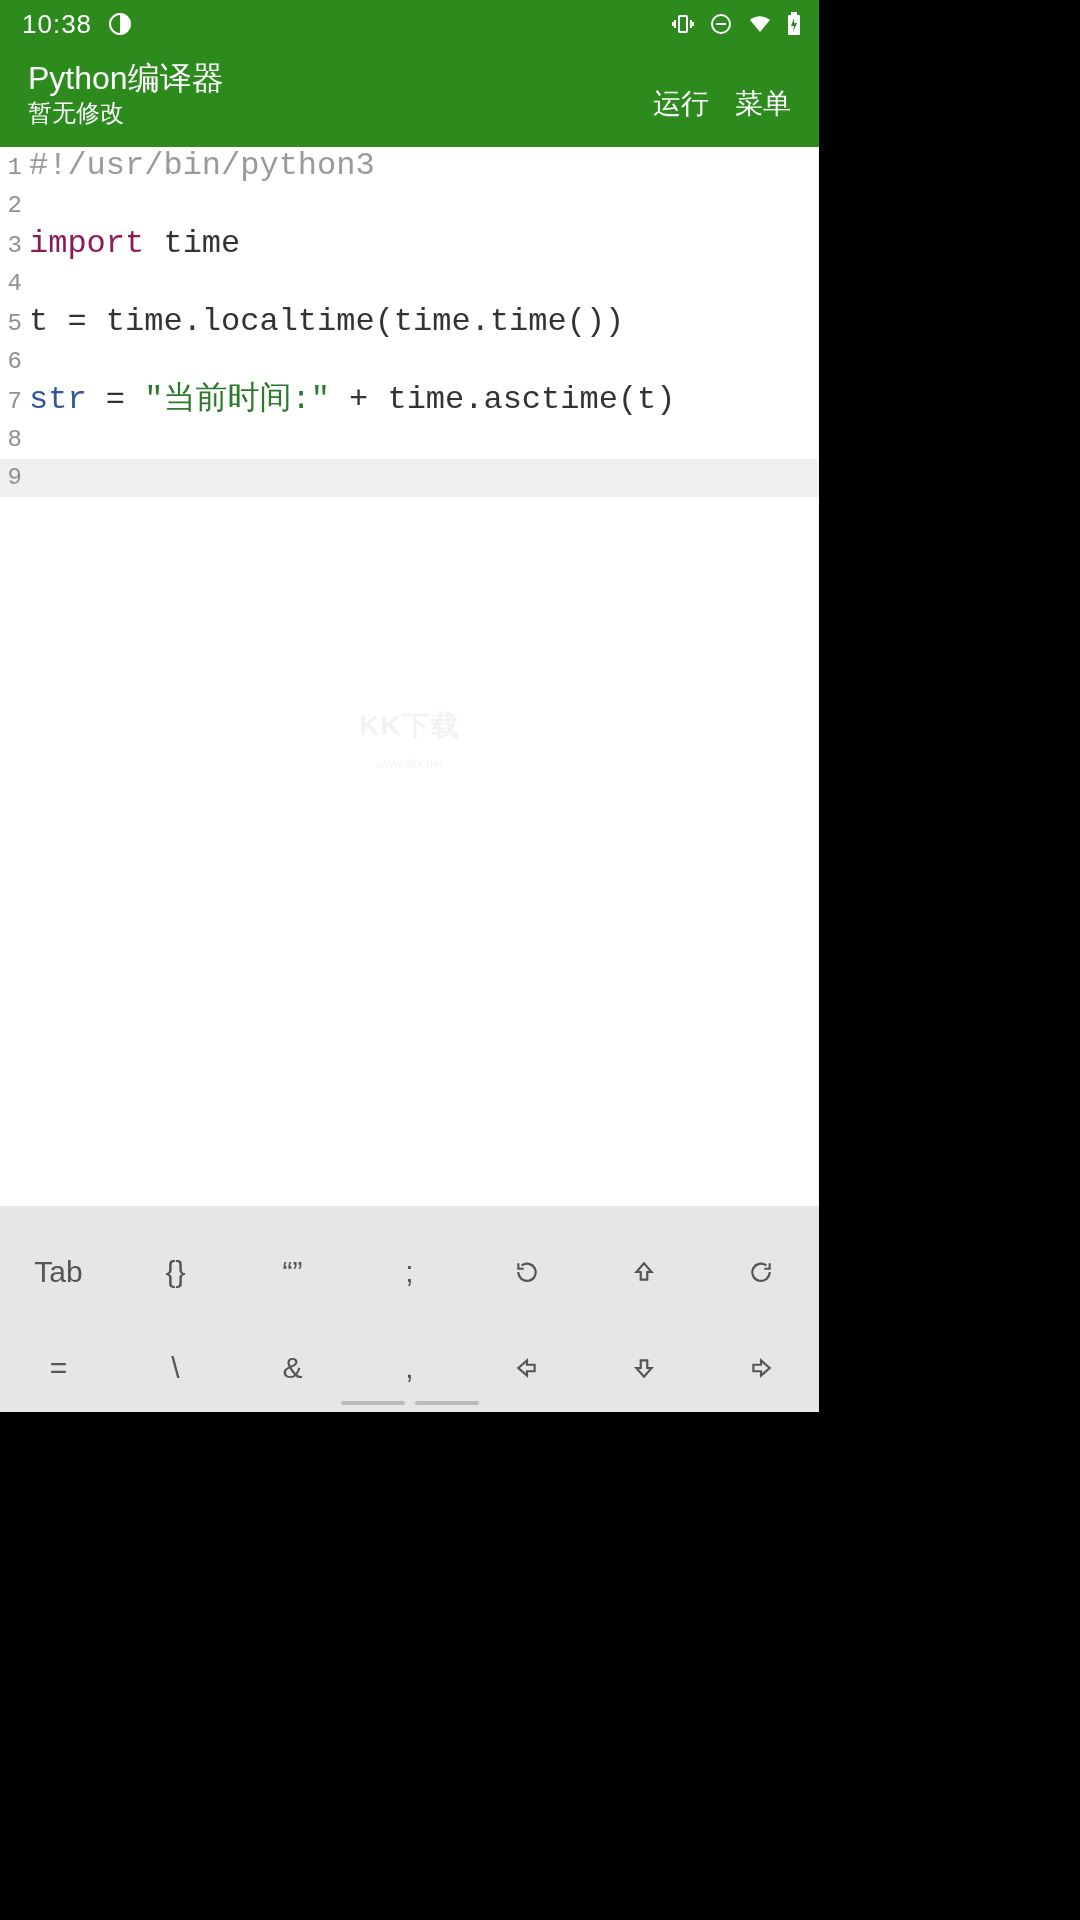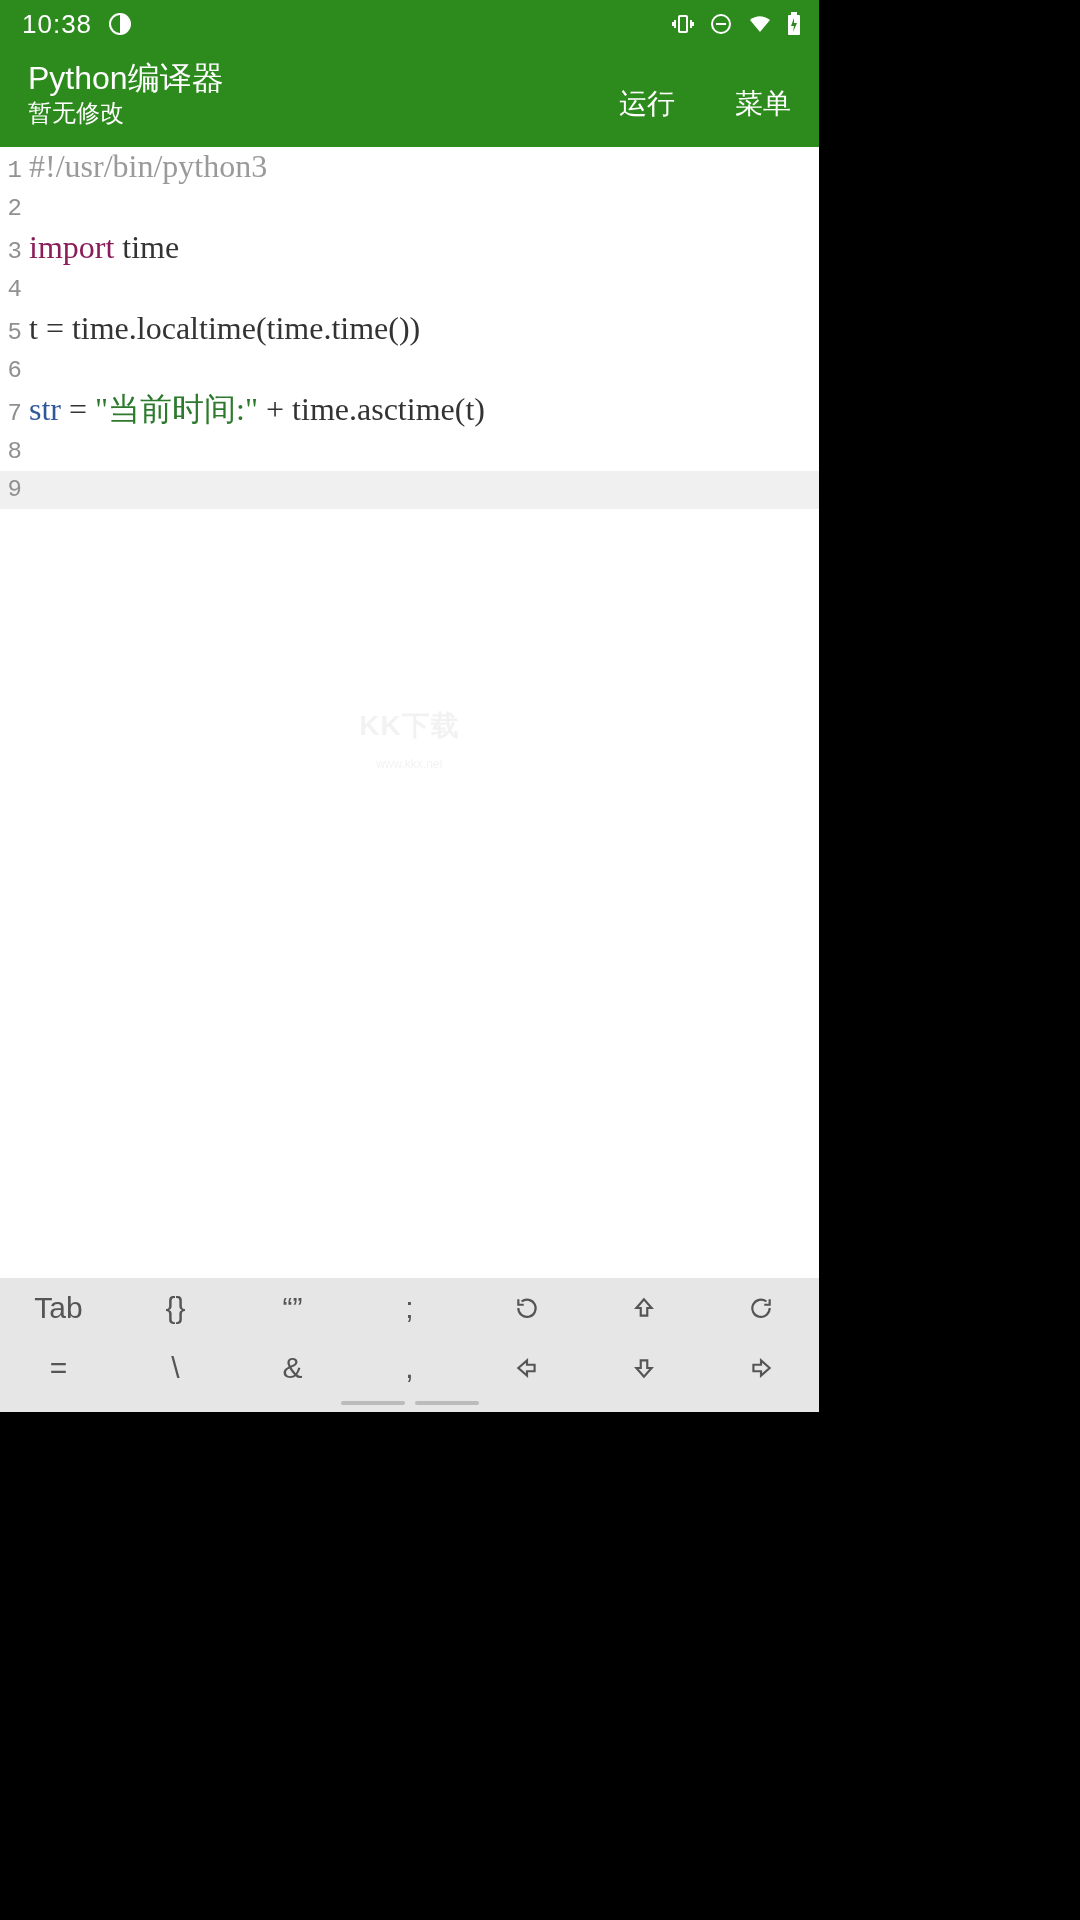--- a/index.html
+++ b/index.html
@@ -12,45 +12,45 @@
   .status-left-icon { margin-left: 16px; display:flex; align-items:center; }
   .status-spacer { flex: 1; }
   .status-icons { display: flex; align-items: center; gap: 14px; }
   .status-icons svg { display:block; }
 
   
   .app-header { background: #2d8b1e; color: #fff; padding: 12px 28px 18px 28px; display: flex; align-items: flex-end; }
   .app-title-block { flex: 1; }
   .app-title { font-size: 32px; font-weight: 500; line-height: 1.15; }
   .app-subtitle { font-size: 24px; font-weight: 400; }
-  .app-actions { display: flex; gap: 60px; font-size: 28px; padding-bottom: 6px; }
+  .app-actions { display: flex; gap: 26px; font-size: 28px; padding-bottom: 6px; }
 
   
   .editor { flex: 1; background: #fff; font-family: "Courier New", monospace; font-size: 32px; line-height: 38px; overflow: hidden; position: relative; }
   .code-line { display: flex; align-items: baseline; }
   .line-num { width: 28px; text-align: right; color: #909090; font-size: 24px; padding-right: 6px; flex-shrink:0; user-select:none; }
-  .code-content { white-space: pre; padding-left: 1px; font-family: Liberation Serif, serif; }
+  .code-content { white-space: pre; padding-left: 1px; }
   .line-current { background: #f0f0f0; }
   .cursor { display:inline-block; width:2px; height:32px; background:#2d8b1e; vertical-align: -4px; margin-left:-1px; }
 
   .tok-comment { color: #9a9a9a; }
   .tok-keyword { color: #8a1c5a; }
   .tok-builtin { color: #305898; }
   .tok-func    { color: #8a1c5a; }
   .tok-string  { color: #2d7a2d; }
   .tok-default { color: #333; }
 
   .watermark { position:absolute; top:560px; left:0; right:0; text-align:center; color:#cfcfcf; font-size:18px; pointer-events:none; font-family:sans-serif; }
   .watermark .wm-top { font-size:28px; font-weight:bold; opacity:.25; letter-spacing:1px; }
   .watermark .wm-bot { font-size:12px; opacity:.25; }
 
   
   .keyrow { background: #e6e6e6; display:flex; flex-direction:column; }
   .keyrow-row { display:flex; }
-  .key { flex:1; height:60px; display:flex; align-items:center; justify-content:center; font-size:30px; color:#555; font-family: sans-serif; }
+  .key { flex:1; height:60px; display:flex; align-items:center; justify-content:center; font-size:30px; color:#555; font-family: sans-serif; margin-top: 36px; }
   .key svg { display:block; }
   .home-indicator { height:14px; display:flex; justify-content:center; align-items:center; gap:10px; padding-bottom:4px;}
   .home-indicator span { width:64px; height:4px; background:#bbb; border-radius:2px; display:block;}
 
   .nav-bar { height:10px; background:#000; }
 </style>
 </head>
 <body>
 
 <div class="screen">

